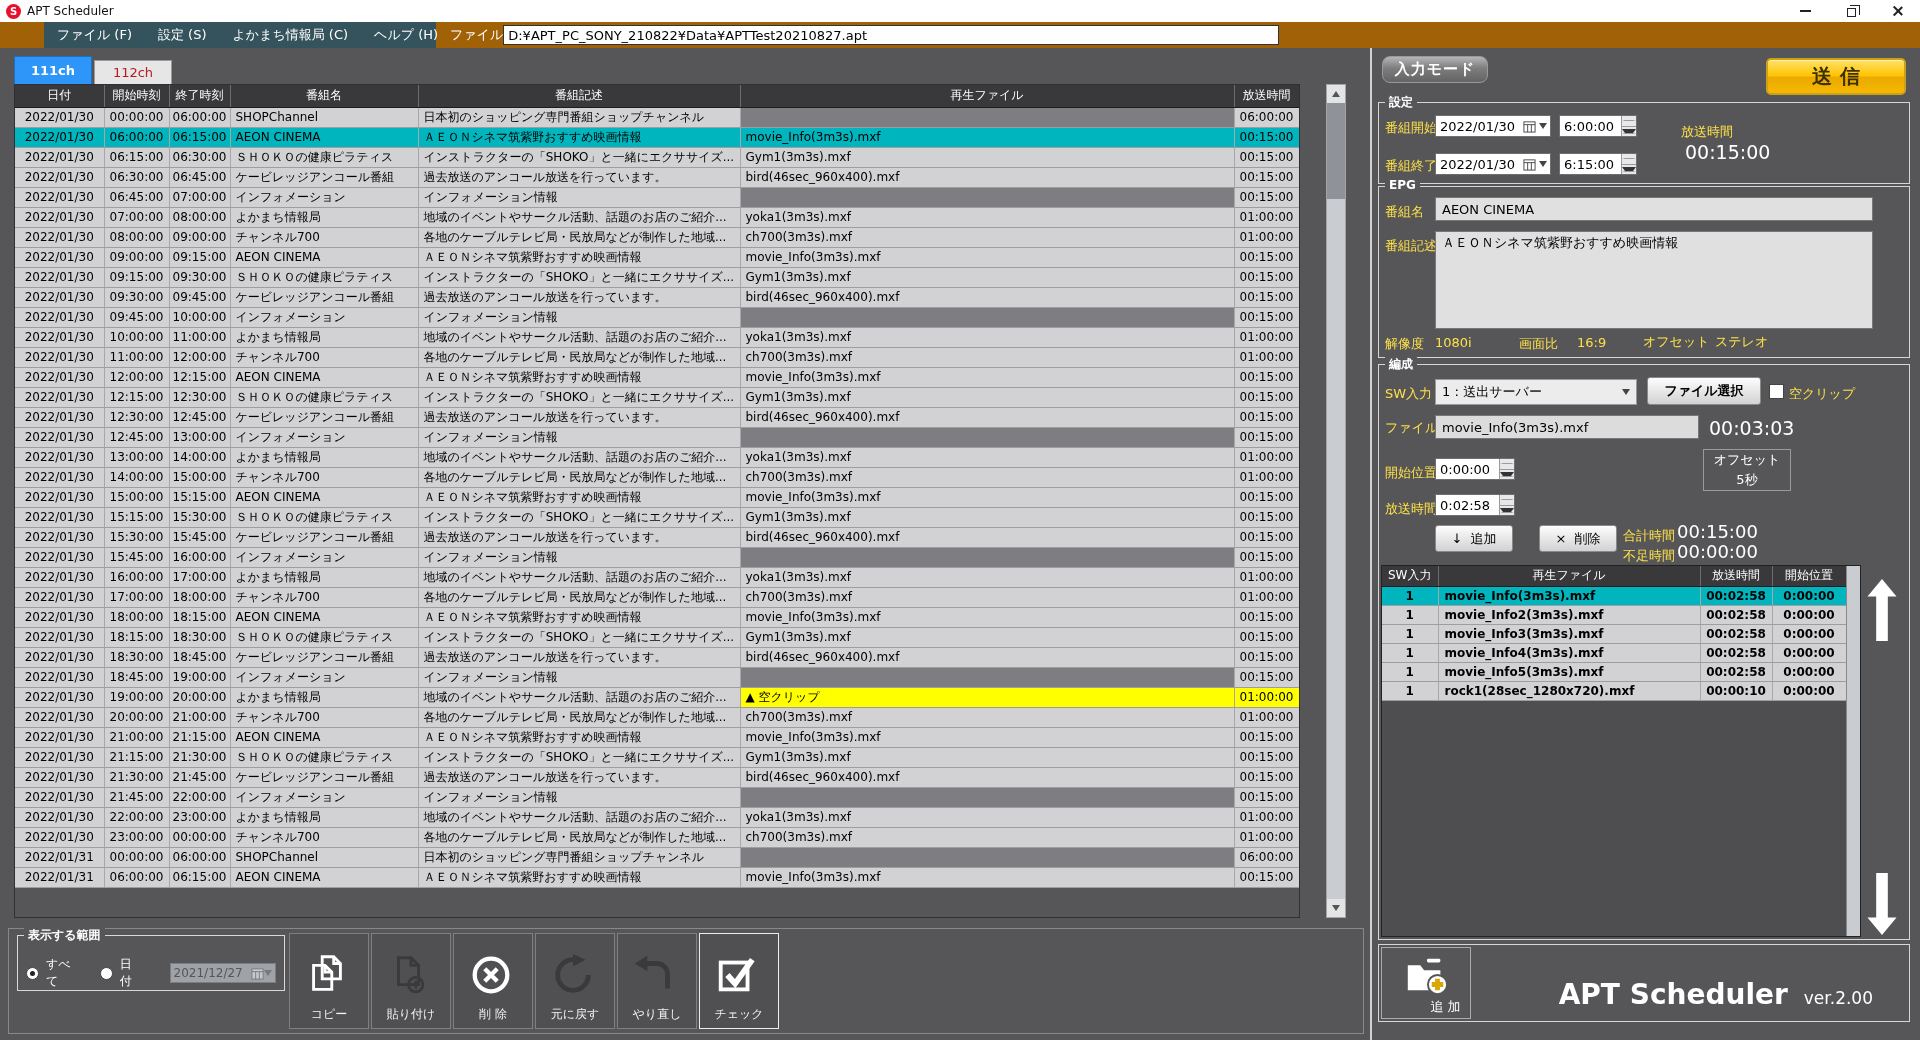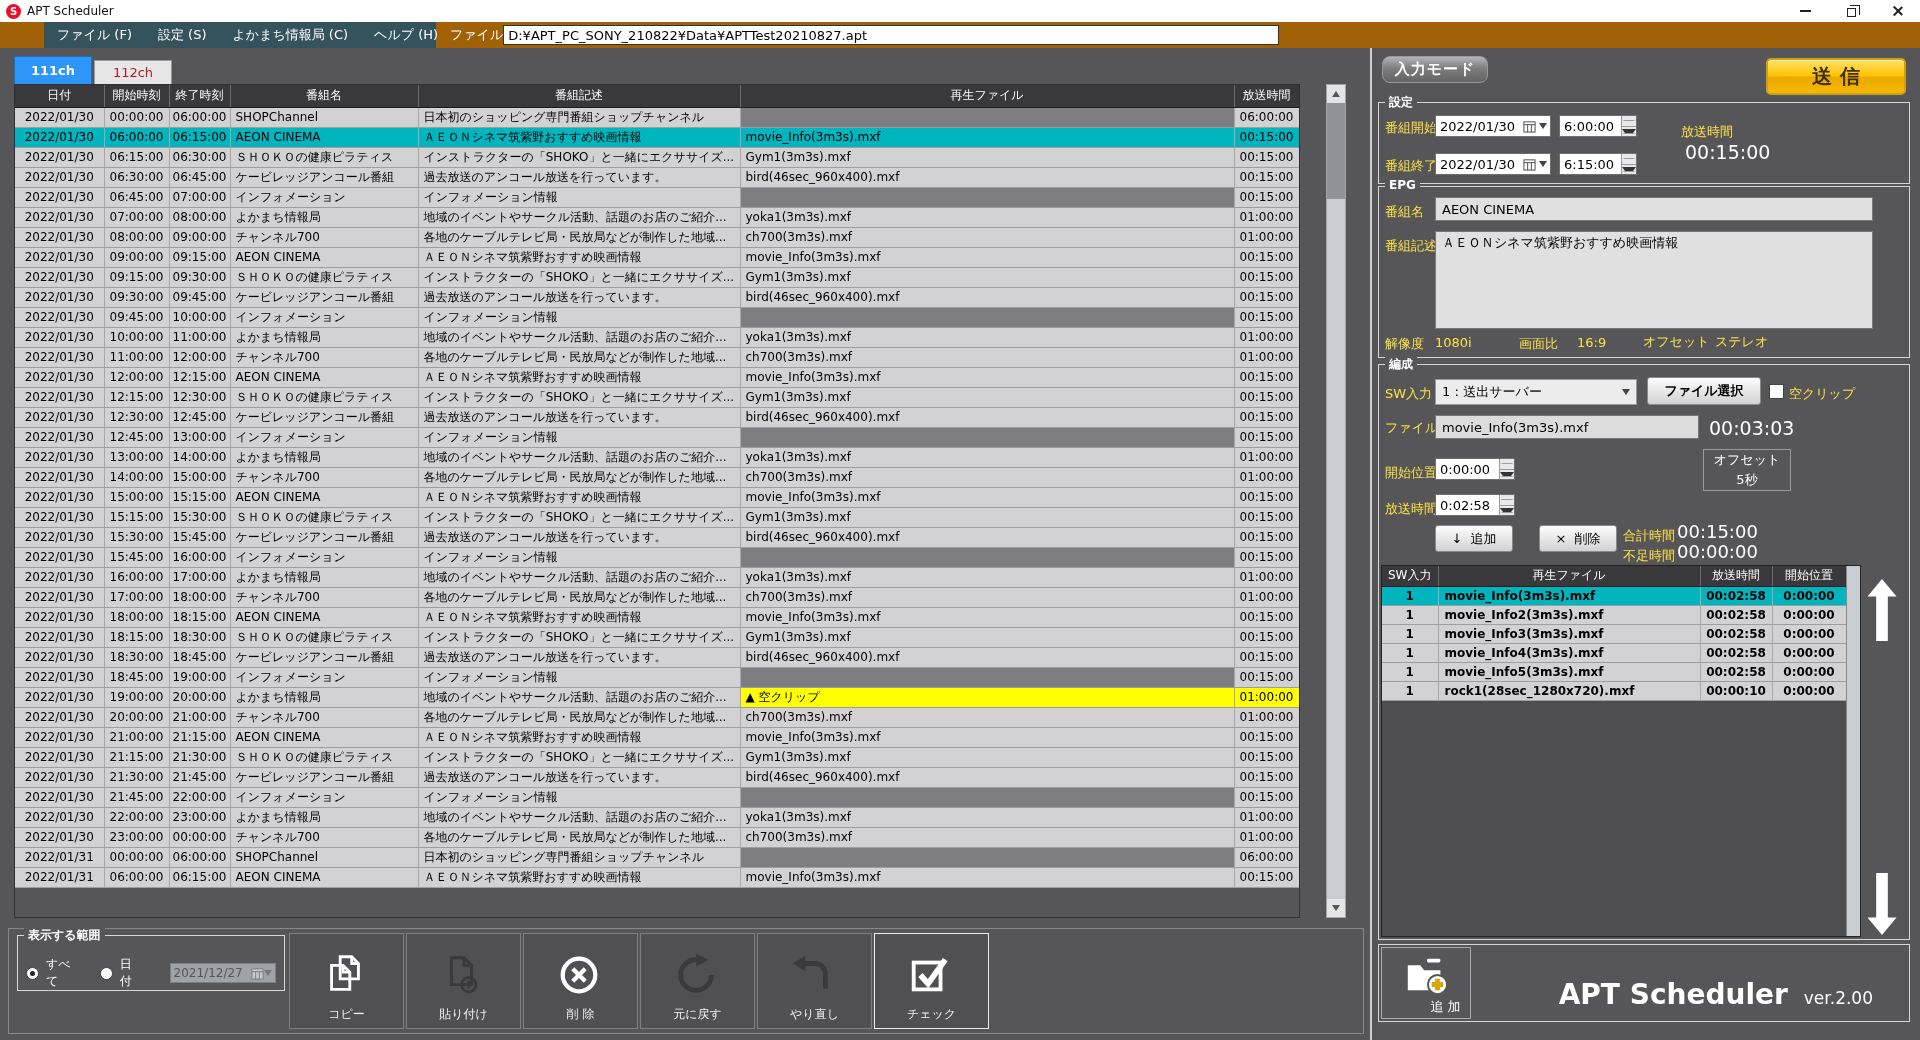--- a/index.html
+++ b/index.html
@@ -62,21 +62,21 @@
   .range-box { position:absolute; left:8px; top:6px; width:268px; height:56px; border:1px solid #d8d8d8; }
   .legend { position:absolute; top:-9px; left:6px; background:#565659; padding:0 4px; color:#fff; font-size:12px; font-weight:bold; }
   .range-row { display:flex; align-items:center; gap:7px; padding:20px 8px 0 8px; }
   .radio { width:13px; height:13px; border-radius:50%; background:#fff; border:1px solid #444; position:relative; flex:none; }
   .radio.sel::after { content:""; position:absolute; inset:3px; border-radius:50%; background:#222; }
   .range-lbl { color:#fff; font-size:12px; }
   .date-disabled { width:112px; height:20px; background:#9fa2a6; border:1px solid #7c7f82; display:flex;
     align-items:center; font-size:12px; color:#55555a; padding:0 3px; margin-left:20px; }
   .date-disabled .txt { flex:1; }
   .toolbar { position:absolute; left:280px; top:4px; display:flex; gap:2px; }
-  .tbtn { width:115px; height:96px; background:#505053; border:1px solid #7d8083; display:flex; flex-direction:column;
+  .tbtn { width:80px; height:96px; background:#505053; border:1px solid #7d8083; display:flex; flex-direction:column;
     align-items:center; justify-content:flex-end; padding-bottom:5px; gap:4px; }
   .tbtn.highlight { border:1px solid #ececec; }
   .tbtn .ic { width:50px; height:50px; }
   .tbtn .ic.en { color:#ffffff; } .tbtn .ic.dis { color:#3a3a3d; }
   .tbtn-label { color:#f2f2f4; font-size:12px; }
 
   
   .divider { position:absolute; left:1370px; top:48px; width:2px; height:992px; background:#cfd1d3; }
   .rpanel { position:absolute; left:1374px; top:48px; width:546px; height:992px; }
   .rlabel { color:#fde047; font-size:13px; position:absolute; white-space:nowrap; }

